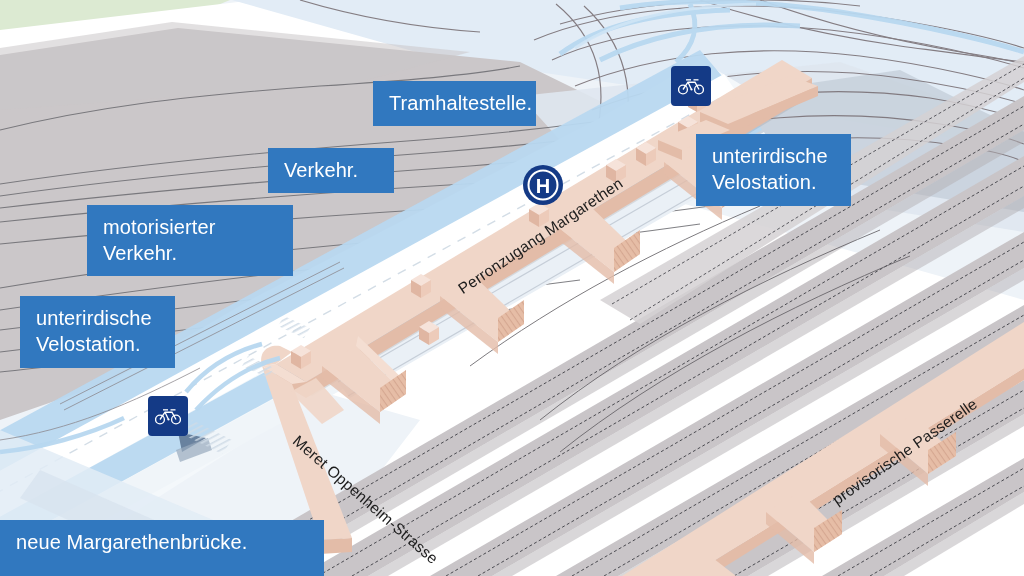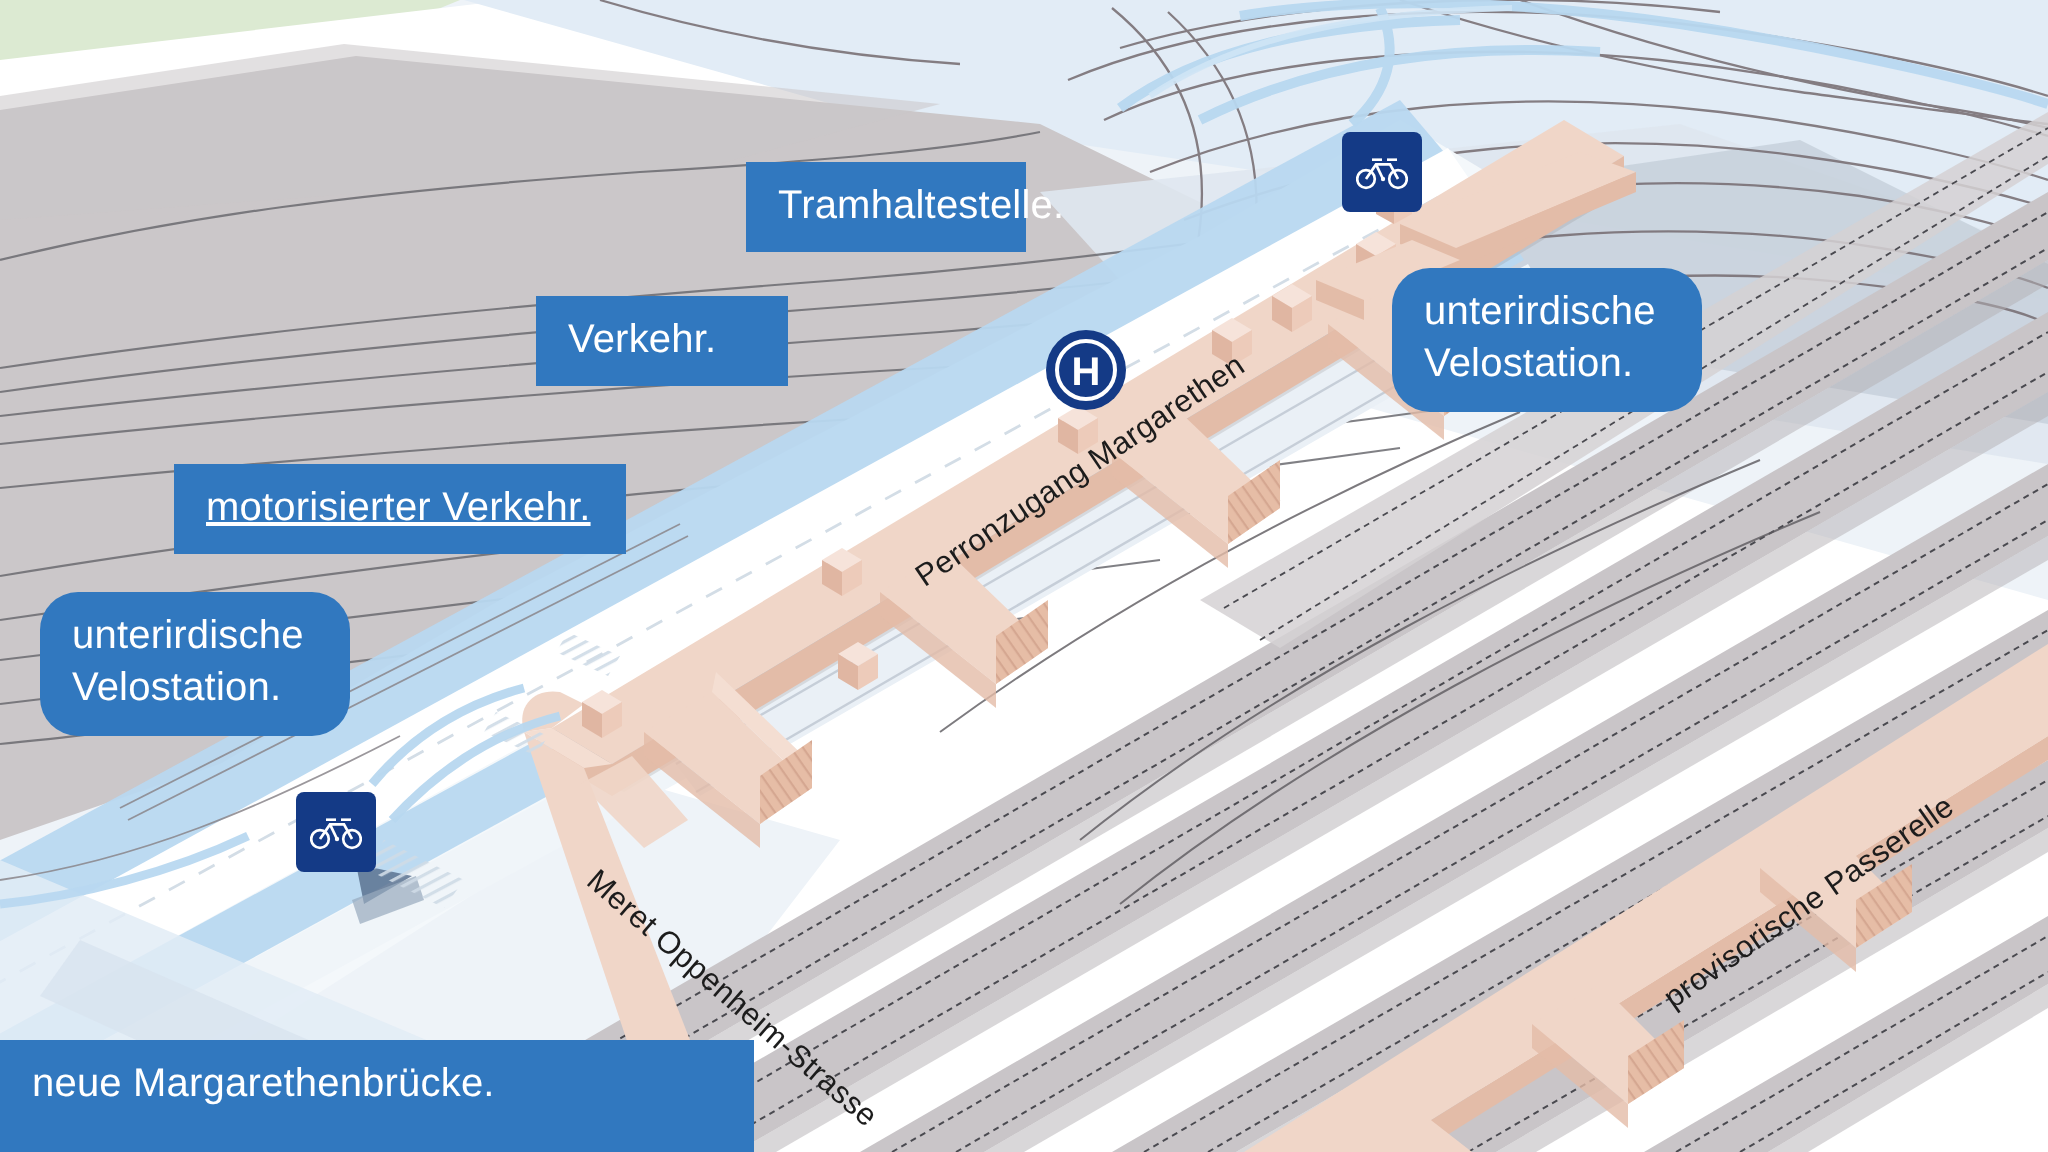--- a/index.html
+++ b/index.html
@@ -6,21 +6,21 @@
   html,body { width:1024px; height:576px; overflow:hidden; background:#ffffff;
     font-family:"Liberation Sans", sans-serif; }
   #stage { position:relative; width:1024px; height:576px; overflow:hidden;
     background:#ffffff; }
   #mapsvg { position:absolute; inset:0; width:1024px; height:576px; display:block; }
 
   
   .callout { position:absolute; background:#3178bf; color:#fff;
     font-size:20px; line-height:1.3; letter-spacing:.1px;
     padding:9px 16px 10px 16px; white-space:pre-line; z-index:40; }
-  .callout.two { line-height:1.32;border-radius:19px; }
+  .callout.two { line-height:1.32; }
   .tail { position:absolute; width:0; height:0; z-index:39; }
 
   
   .pin { position:absolute; width:40px; height:40px; background:#143a86;
     border-radius:4px; z-index:45; display:flex; align-items:center;
     justify-content:center; }
   .pin svg { display:block; }
 
   .hstop { position:absolute; width:44px; height:44px; z-index:45; }
   .hstop svg { display:block; }
@@ -350,39 +350,39 @@
     <svg width="44" height="44" viewBox="0 0 44 44" aria-hidden="true">
       <circle cx="22" cy="22" r="20" fill="#143a86"></circle>
       <circle cx="22" cy="22" r="14.5" fill="none" stroke="#ffffff" stroke-width="2"></circle>
       <text x="22" y="29.5" text-anchor="middle" fill="#ffffff" font-family="Liberation Sans, sans-serif" font-size="20" font-weight="700">H</text>
     </svg>
   </div>
 
   <svg class="tail" id="tail-tram" width="60" height="72" viewBox="0 0 60 72" style="left: 482px; top: 124px;">
       <polygon points="0,0 44,0 52,68" fill="#3178bf"></polygon>
     </svg>
-  <div class="callout" id="co-tram" style="left: 373px; top: 81px; width: 140px; min-height: 44px;">Tramhaltestelle.</div>
+  <div class="callout" id="co-tram" style="left: 373px; top: 81px; width: 163px; min-height: 44px;">Tramhaltestelle.</div>
 
   <svg class="tail" id="tail-velo" width="60" height="70" viewBox="0 0 60 70" style="left: 344px; top: 191px;">
       <polygon points="0,0 40,0 48,66" fill="#3178bf"></polygon>
     </svg>
   <div class="callout" id="co-velo" style="left: 268px; top: 148px; width: 126px; min-height: 44px;">Verkehr.</div>
 
   <svg class="tail" id="tail-motor" width="60" height="72" viewBox="0 0 60 72" style="left: 261px; top: 258px;">
       <polygon points="0,0 42,0 50,68" fill="#3178bf"></polygon>
     </svg>
-  <div class="callout" id="co-motor" style="left: 87px; top: 232px; width: 226px; min-height: 44px; text-decoration: underline;">motorisierter Verkehr.</div>
+  <div class="callout" id="co-motor" style="left: 87px; top: 205px; width: 206px; min-height: 44px;">motorisierter Verkehr.</div>
 
   <svg class="tail" id="tail-vl" width="56" height="56" viewBox="0 0 56 56" style="left: 127px; top: 363px;">
       <polygon points="0,0 38,0 46,52" fill="#3178bf"></polygon>
     </svg>
   <div class="callout two" id="co-vl" style="left: 20px; top: 296px; width: 155px; min-height: 68px;">unterirdische
 Velostation.</div>
 
   <svg class="tail" id="tail-vr" width="56" height="58" viewBox="0 0 56 58" style="left: 688px; top: 82px;">
       <polygon points="10,0 2,54 46,54" fill="#3178bf"></polygon>
     </svg>
   <div class="callout two" id="co-vr" style="left: 696px; top: 134px; width: 155px; min-height: 68px;">unterirdische
 Velostation.</div>
 
-  <div class="callout" id="co-bruecke" style="left: 0px; top: 520px; width: 377px; min-height: 56px;">neue Margarethenbrücke.</div>
+  <div class="callout" id="co-bruecke" style="left: 0px; top: 520px; width: 324px; min-height: 56px;">neue Margarethenbrücke.</div>
 
 </div>
 
 </body></html>

